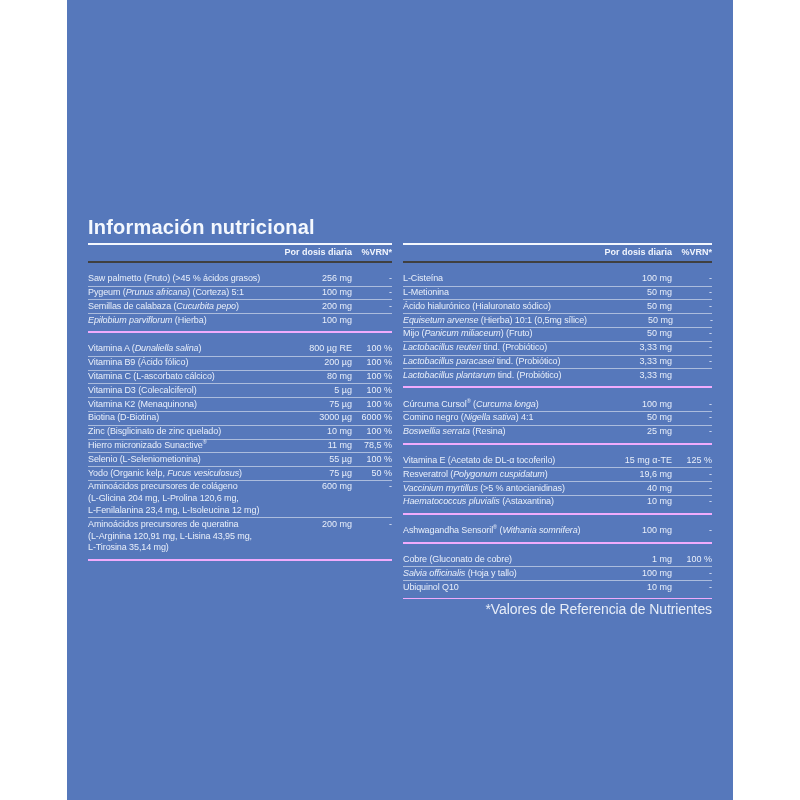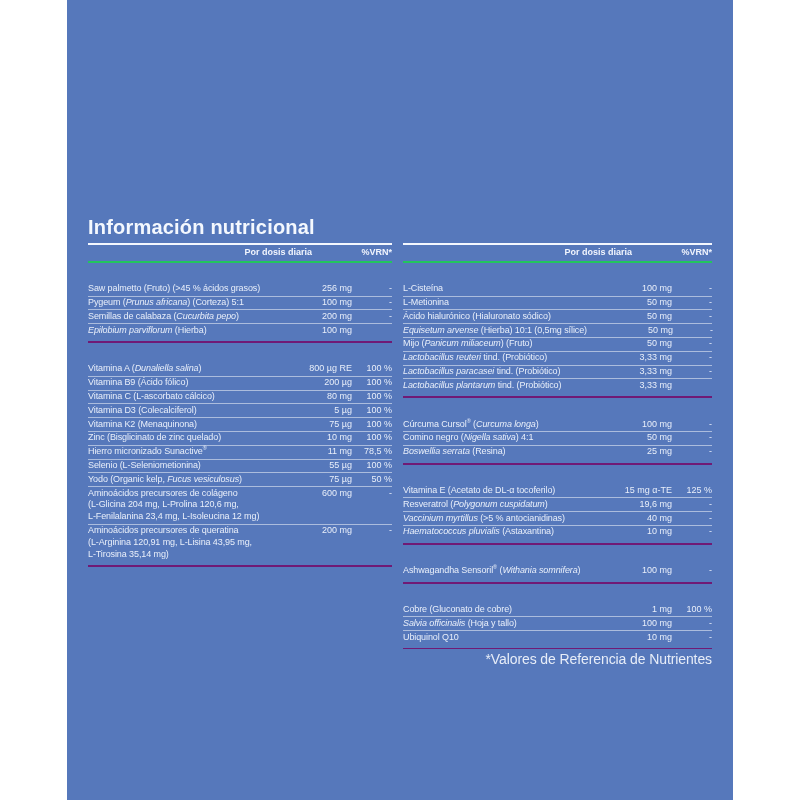--- a/index.html
+++ b/index.html
@@ -16,24 +16,24 @@
   .title{
     font-size:20px;line-height:24px;font-weight:600;letter-spacing:.2px;
     color:#f4f8fe;margin:0 0 4px 0;
   }
   .tables{display:flex;gap:11px;align-items:flex-start;}
   .table{font-size:9px;letter-spacing:-.1px;line-height:11.8px;color:#e9effa;}
   .table.left{width:304px;}
   .table.right{width:309px;}
   .t-head{
     display:grid;grid-template-columns:1fr 86px 40px;
-    border-top:2.5px solid #f3f7fe;border-bottom:2px solid #22c55e;
-    padding:2px 0;font-weight:700;color:#f1f5fd;gap:40px;
-  }
-  .section{border-bottom:2px solid #701a75;padding:20px 0 4px;}
+    border-top:2.5px solid #f3f7fe;border-bottom:2px solid #404040;
+    padding:2px 0;font-weight:700;color:#f1f5fd;
+  }
+  .section{border-bottom:2px solid #f0abfc;padding:10px 0 4px;}
   .table.right .sections .section:last-child{border-bottom-width:1px;}
   .rowblock{padding:.5px 0;}
   .rowblock + .rowblock{border-top:1px solid rgba(255,255,255,.5);}
   .row{display:grid;grid-template-columns:1fr 86px 40px;align-items:baseline;}
   .lbl{white-space:nowrap;}
   .sub{grid-column:1 / -1;white-space:nowrap;}
   .amt,.vrn{text-align:right;white-space:nowrap;letter-spacing:0;}
   .it{font-style:italic;}
   sup{font-size:5.5px;vertical-align:super;line-height:0;letter-spacing:0;}
   .footnote{
@@ -117,20 +117,27 @@
             </div>
             <div class="rowblock">
               <div class="row">
                 <div class="lbl"><span>Vitamina K2 (Menaquinona)</span></div>
                 <div class="amt">75 µg</div>
                 <div class="vrn">100 %</div>
               </div>
             </div>
             <div class="rowblock">
               <div class="row">
+                <div class="lbl"><span>Biotina (D-Biotina)</span></div>
+                <div class="amt">3000 µg</div>
+                <div class="vrn">6000 %</div>
+              </div>
+            </div>
+            <div class="rowblock">
+              <div class="row">
                 <div class="lbl"><span>Zinc (Bisglicinato de zinc quelado)</span></div>
                 <div class="amt">10 mg</div>
                 <div class="vrn">100 %</div>
               </div>
             </div>
             <div class="rowblock">
               <div class="row">
                 <div class="lbl"><span>Hierro micronizado Sunactive</span><sup>®</sup></div>
                 <div class="amt">11 mg</div>
                 <div class="vrn">78,5 %</div>

